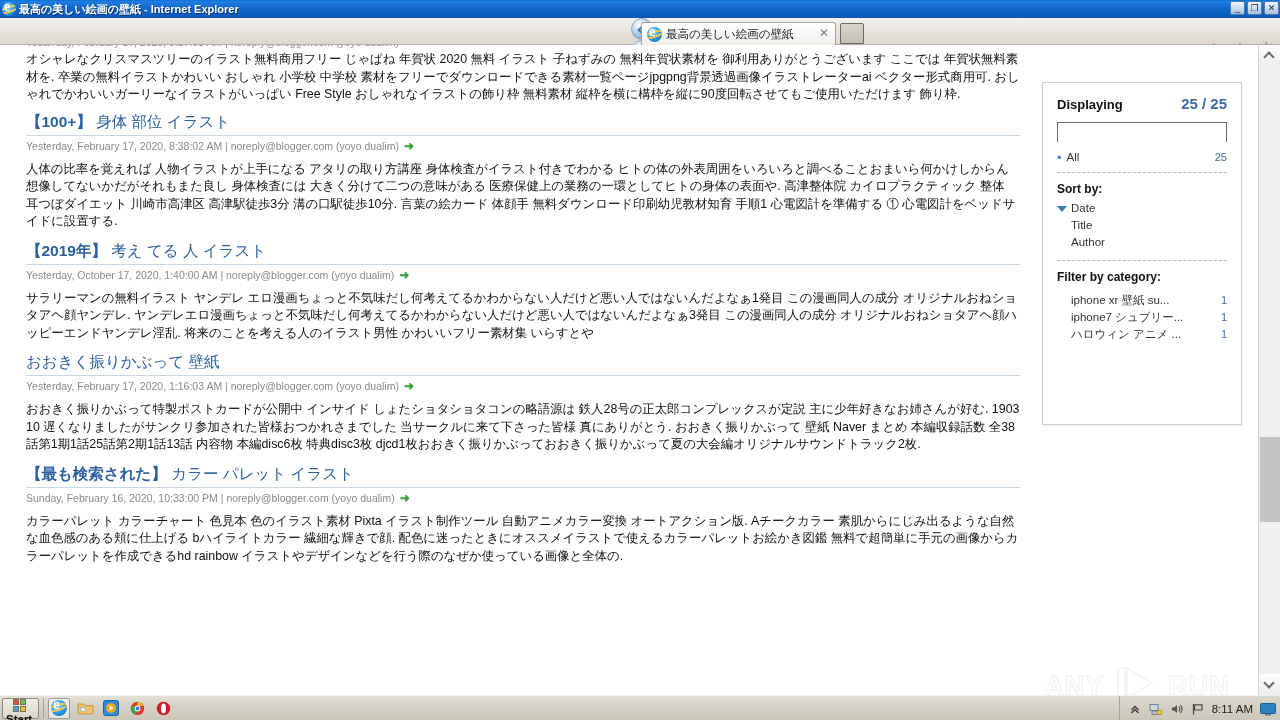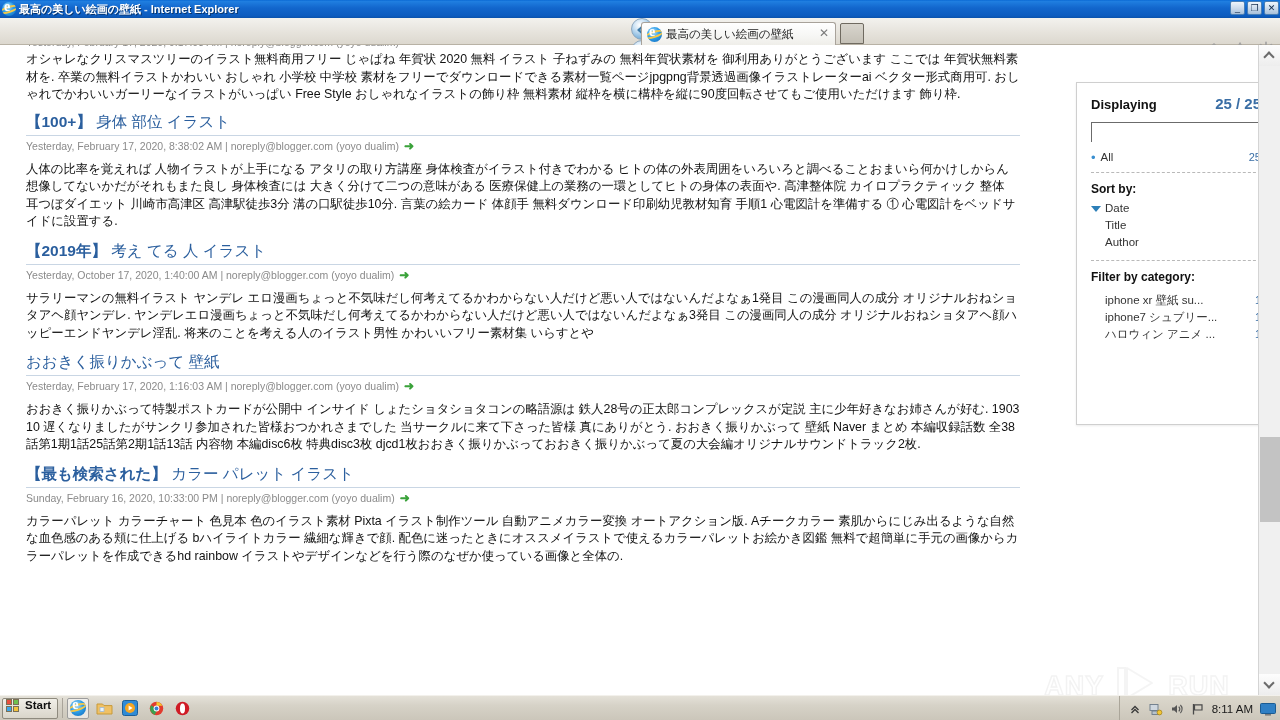--- a/index.html
+++ b/index.html
@@ -204,21 +204,21 @@
     padding:0 0 8px 0; word-break:break-all;
   }
   .firstmeta {
     font-size:10.5px; color:#8a8a8a; line-height:14px;
     display:flex; align-items:center; gap:5px;
     padding:0 0 2px 0; margin-top:-10px;
   }
 
   
   .sidebar {
-    position:absolute; left:1076px; top:37px; width:200px; height:343px;
+    position:absolute; left:1042px; top:37px; width:200px; height:343px;
     background:#ffffff; border:1px solid #cfcfcf;
     box-shadow: 0 1px 2px rgba(0,0,0,.08);
     padding:12px 14px 0 14px;
   }
   .sb-head { display:flex; justify-content:space-between; align-items:baseline; }
   .sb-title { font-size:13px; font-weight:bold; color:#111; }
   .sb-count { font-size:15px; color:#3a6ea5; font-weight:bold; }
   .sb-input {
     margin-top:10px; width:170px; height:20px;
     border:1px solid #6b6b6b; background:#fff;
@@ -291,24 +291,25 @@
   }
 
   
   .taskbar {
     position:absolute; left:0; top:695px; width:1280px; height:25px;
     background: linear-gradient(180deg,#e4e1d8 0%, #d6d2c7 40%, #cbc6ba 100%);
     border-top:1px solid #f3f1ec;
     display:flex; align-items:center;
   }
   .startbtn {
-    margin-left:2px; height:21px; display:flex; align-items:flex-start;
+    margin-left:2px; height:21px; display:flex; align-items:flex-end;
     background: linear-gradient(180deg,#f1efe8,#d9d5ca);
     border:1px solid #8e8a7e; border-radius:2px; padding:0 6px 0 3px;
     cursor:pointer;
+    flex-direction:column;
   }
   .start-logo {
     width:15px; height:14px; margin-right:4px; position:relative; flex:0 0 auto;
   }
   .start-logo i {
     position:absolute; width:6px; height:6px; border:1px solid #7a6f55; display:block;
   }
   .sl1 { left:0; top:0; background:#e94f3d; }
   .sl2 { left:7px; top:0; background:#6ec04f; }
   .sl3 { left:0; top:7px; background:#3da5e8; }

